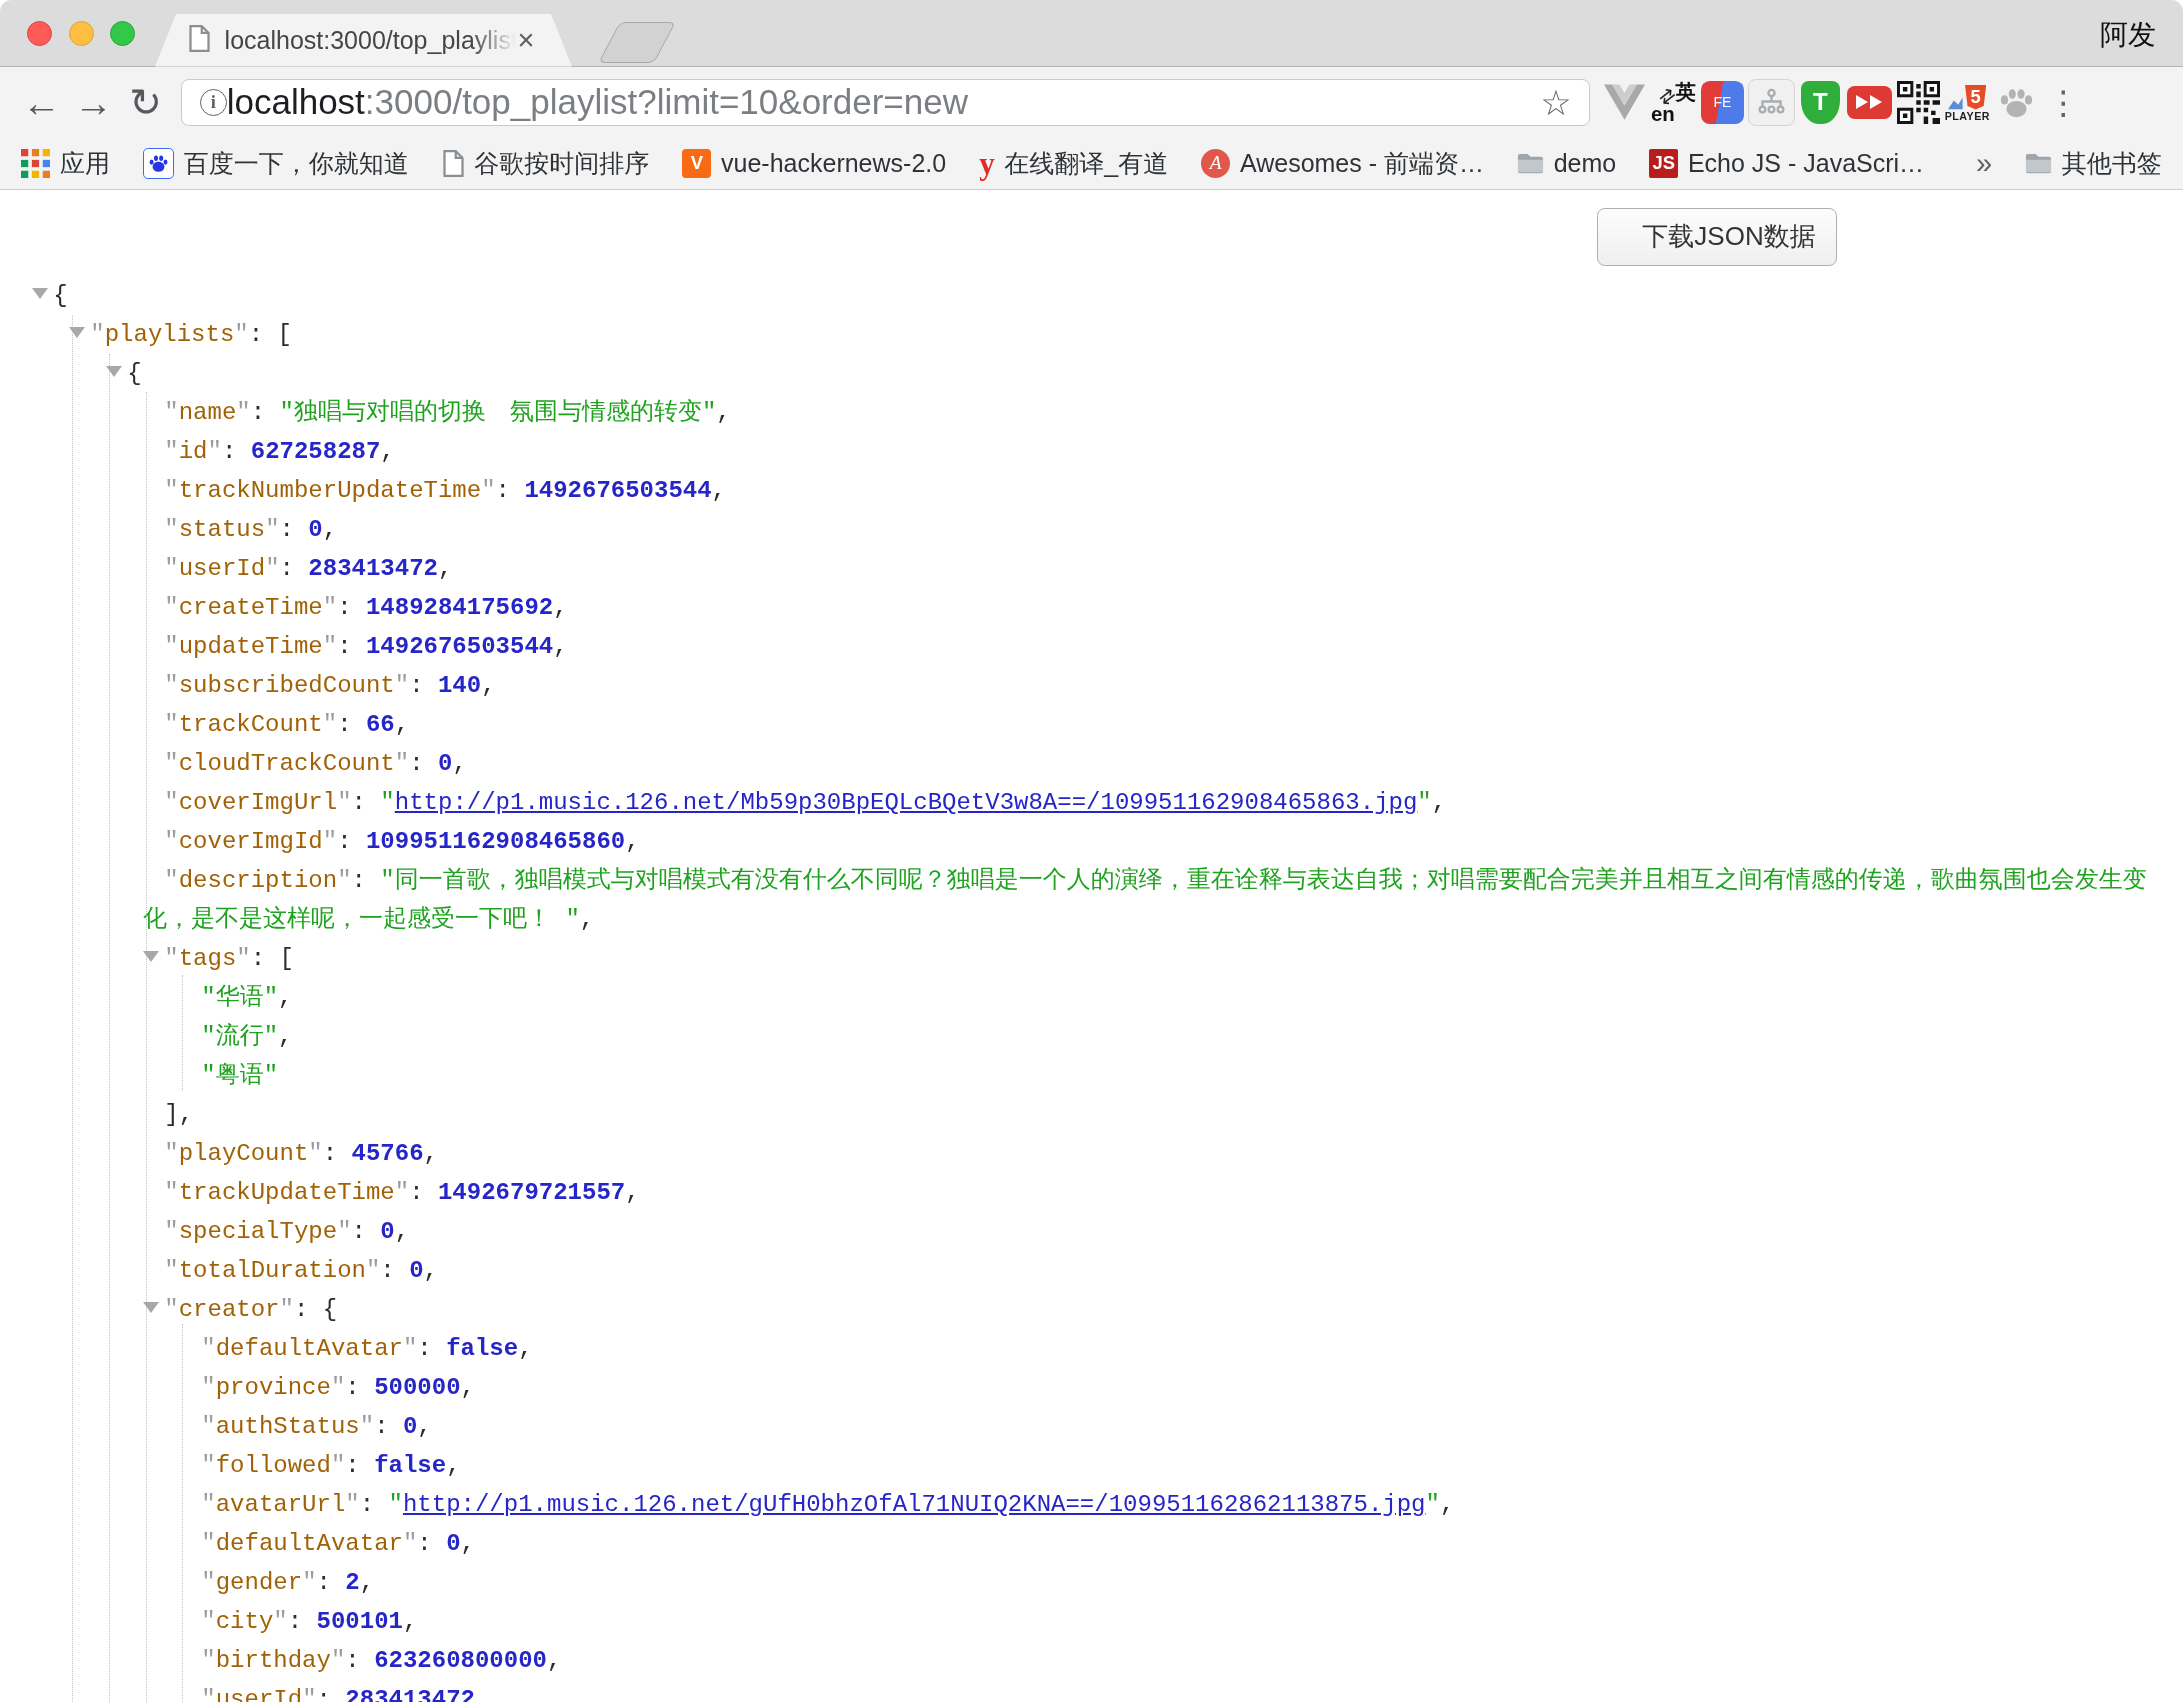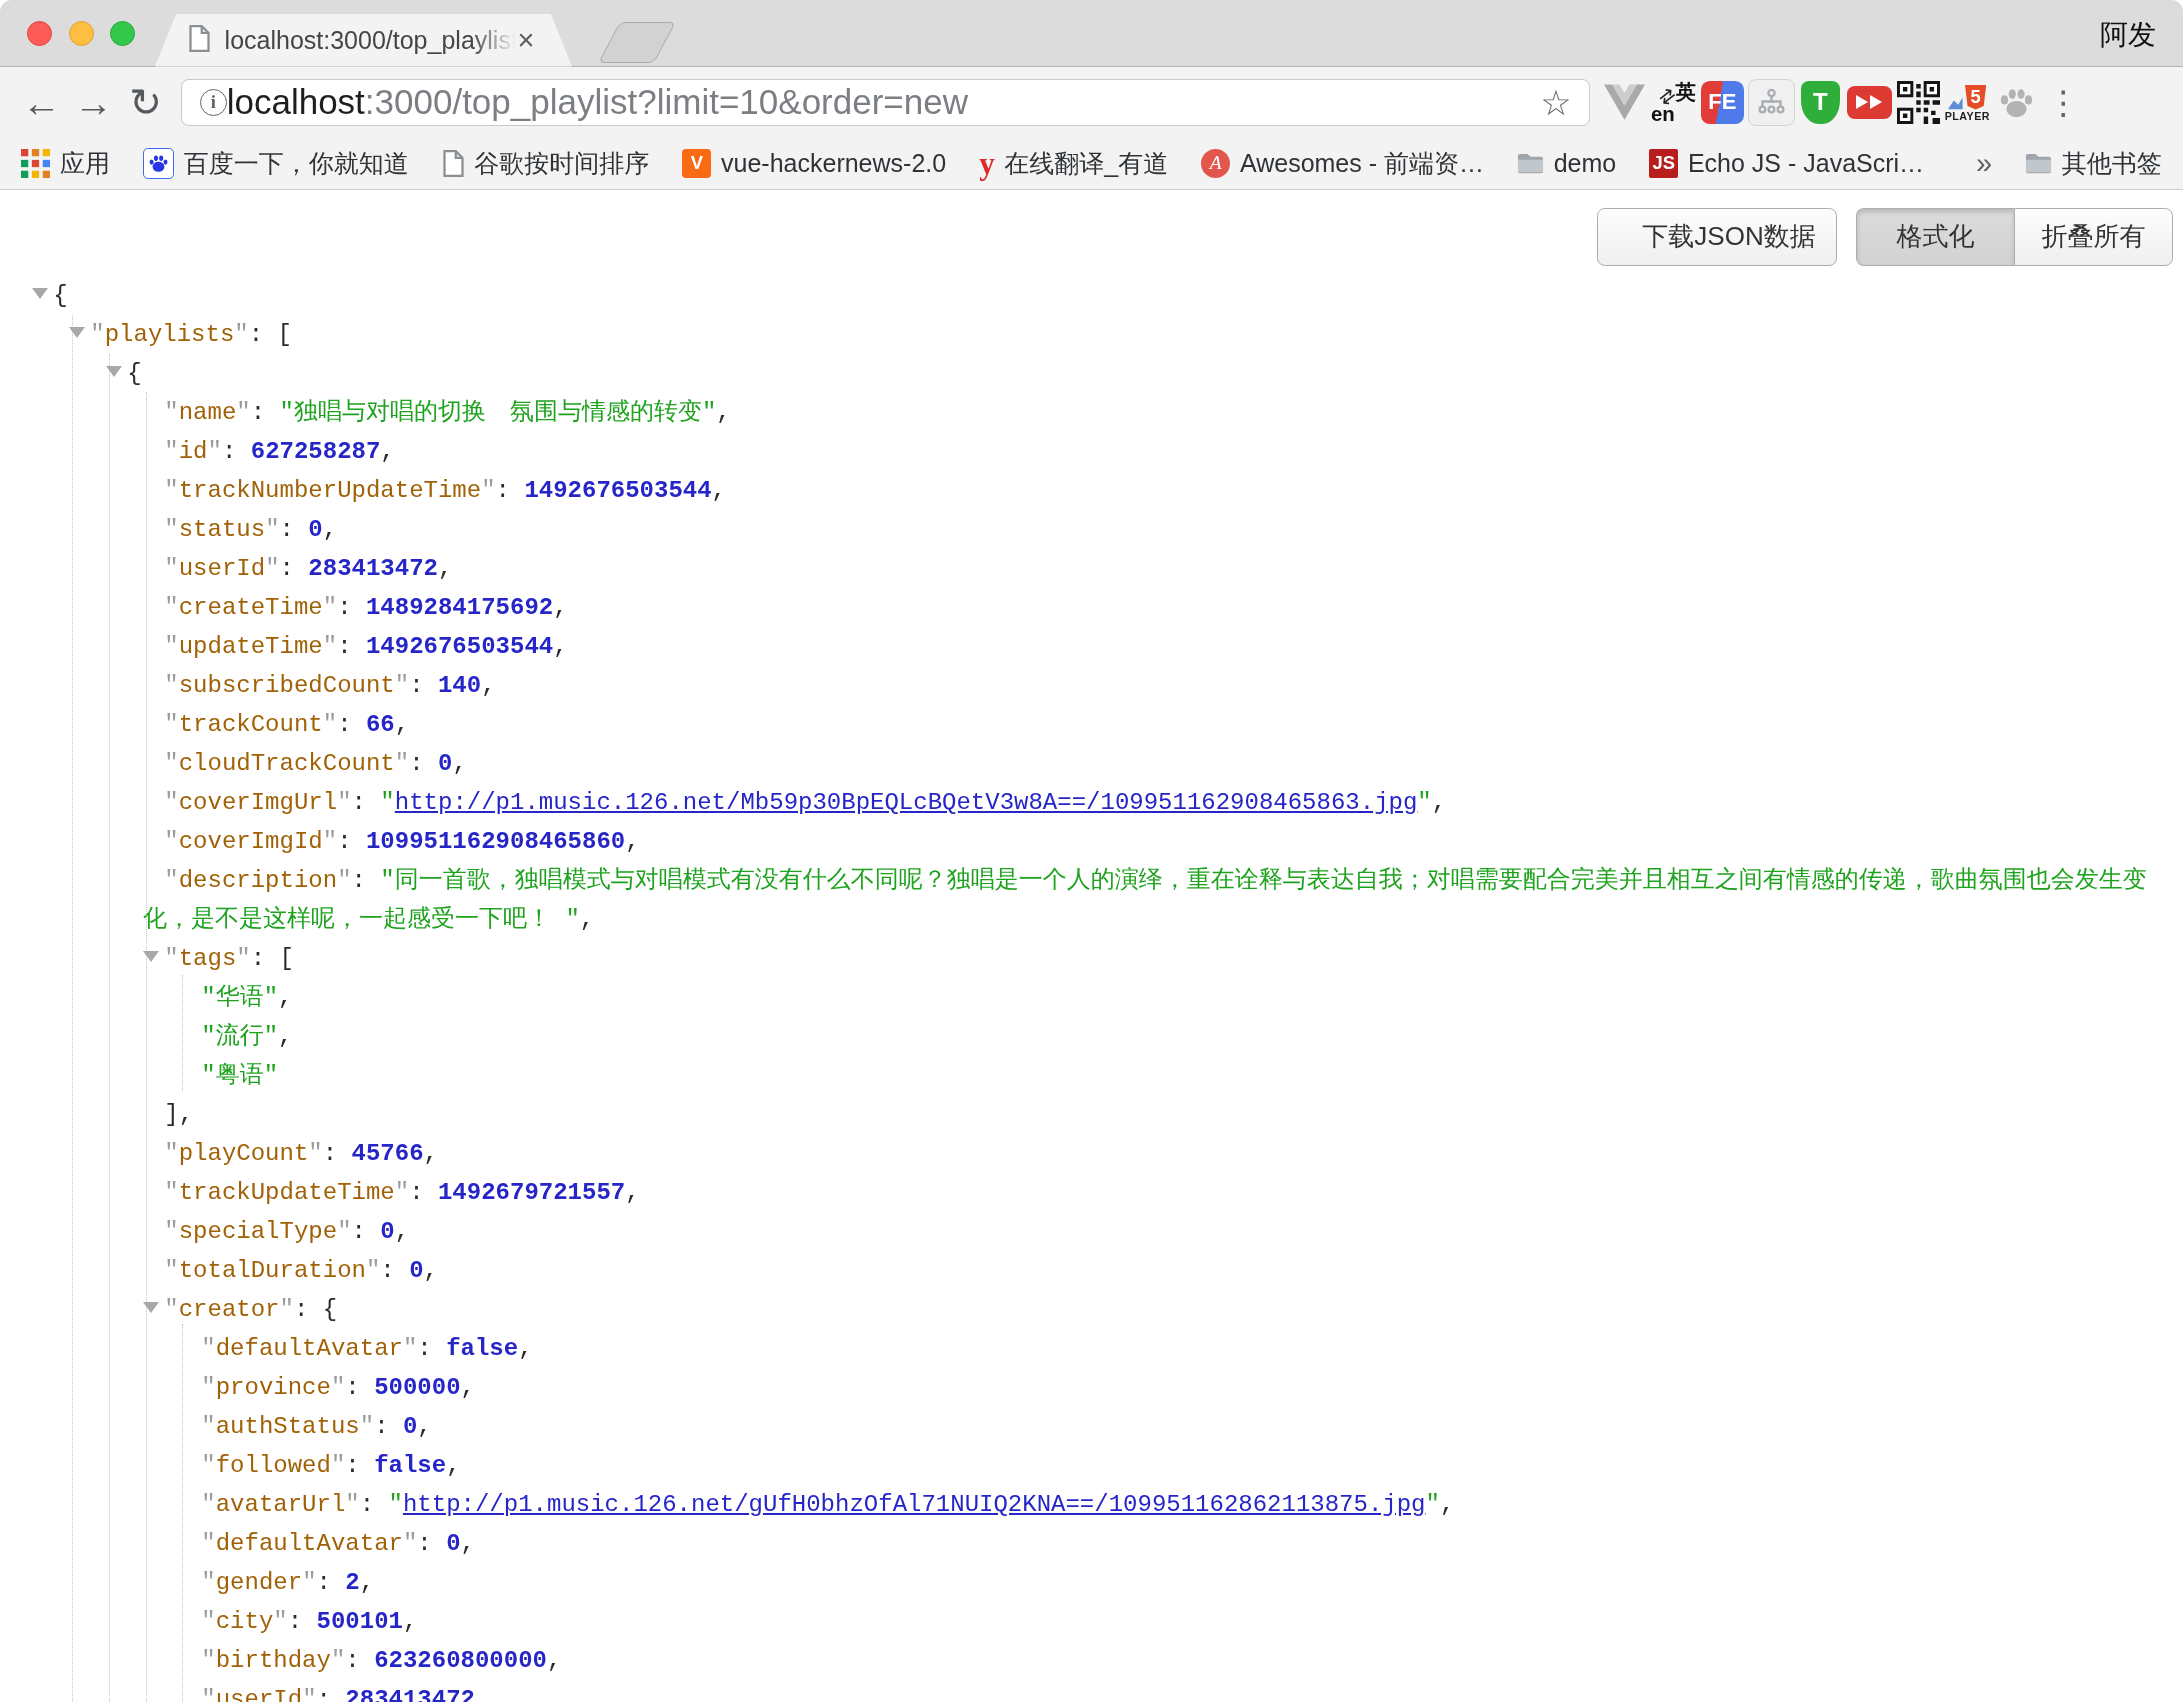--- a/index.html
+++ b/index.html
@@ -37,21 +37,21 @@
   .extbar{display:flex;align-items:center;margin-left:9.7px;}
   .ext{width:49px;height:49px;display:flex;align-items:center;justify-content:center;position:relative;flex-direction:column;}
   .menu-dots{font-size:33px;color:#5f6368;margin-left:5.8px;width:29px;text-align:center;}
 
   
   .tr-wrap{position:relative;width:45px;height:45px;}
   .tr-zh{position:absolute;right:0;top:-1.9px;font-size:20.4px;color:#111;font-weight:bold;}
   .tr-en{position:absolute;left:0;bottom:-1.9px;font-size:20.4px;color:#111;font-weight:bold;}
   .tr-arrow{position:absolute;left:7.8px;top:5.8px;font-size:19.4px;color:#222;transform:rotate(-38deg);}
   .fe-badge{width:43px;height:43px;border-radius:8.7px;background:linear-gradient(100deg,#e23c39 0 44%,#4f7bea 44% 100%);
-            color:#fff;font-weight:bold;font-size:22px;display:flex;align-items:center;justify-content:center;}
+            color:#fff;font-weight:normal;font-size:14px;display:flex;align-items:center;justify-content:center;}
   .site-box{width:45px;height:45px;background:#f0f0f0;border:1px solid #d4d4d4;border-radius:7.8px;display:flex;align-items:center;justify-content:center;}
   .shield{width:39px;height:43px;background:#2fae3c;border-radius:7.8px 7.8px 45% 45% / 7.8px 7.8px 55% 55%;
           display:flex;align-items:center;justify-content:center;}
   .shield b{color:#fff;font-size:24px;}
   .ffbox{width:45px;height:33px;background:#dd3a33;border-radius:7.8px;display:flex;align-items:center;justify-content:center;}
   .ft{width:0;height:0;border-top:7.8px solid transparent;border-bottom:7.8px solid transparent;border-left:12.6px solid #fff;margin:0 1px;}
   .pl-top{display:flex;align-items:flex-end;gap:1.9px;height:27px;}
   .pl5{width:21.3px;height:25px;background:#e44d26;color:#fff;font-size:18.4px;font-weight:bold;display:inline-flex;
        align-items:center;justify-content:center;clip-path:polygon(0 0,100% 0,88% 86%,50% 100%,12% 86%);}
   .pl-label{font-size:10.7px;color:#222;font-weight:bold;letter-spacing:0.5px;}
@@ -266,24 +266,20 @@
         <svg width="27" height="21.3" viewBox="0 0 28 22">
           <path d="M1 4a2 2 0 012-2h8l3 3h11a2 2 0 012 2v13a2 2 0 01-2 2H3a2 2 0 01-2-2z" fill="#9fa5ab"></path>
           <path d="M1 8h26v11a2 2 0 01-2 2H3a2 2 0 01-2-2z" fill="#c2c7cc"></path>
         </svg>
         <span class="bm-label">其他书签</span>
       </div>
     </div>
 
   <div class="content">
     <div class="btn btn-download">下载JSON数据</div>
-    <div class="seg-group">
-      <div class="seg first">格式化</div>
-      <div class="seg second">折叠所有</div>
-    </div>
 
     <div class="tree" id="tree">
       <div class="guide" style="left:72px;top:39px;bottom:0;"></div>
       <div class="guide" style="left:109px;top:78px;bottom:0;"></div>
       <div class="guide" style="left:146px;top:116px;bottom:0;"></div>
       <div class="guide" style="left:182px;top:699px;height:116px;"></div>
       <div class="guide" style="left:182px;top:1048px;bottom:0;"></div>
     <div class="row" style="padding-left:32px"><span class="tri"></span><span class="rc"><span class="p">{</span></span></div>
         <div class="row" style="padding-left:69px"><span class="tri"></span><span class="rc"><span class="q">"</span><span class="k">playlists</span><span class="q">"</span><span class="p">: </span><span class="p">[</span></span></div>
         <div class="row" style="padding-left:106px"><span class="tri"></span><span class="rc"><span class="p">{</span></span></div>

